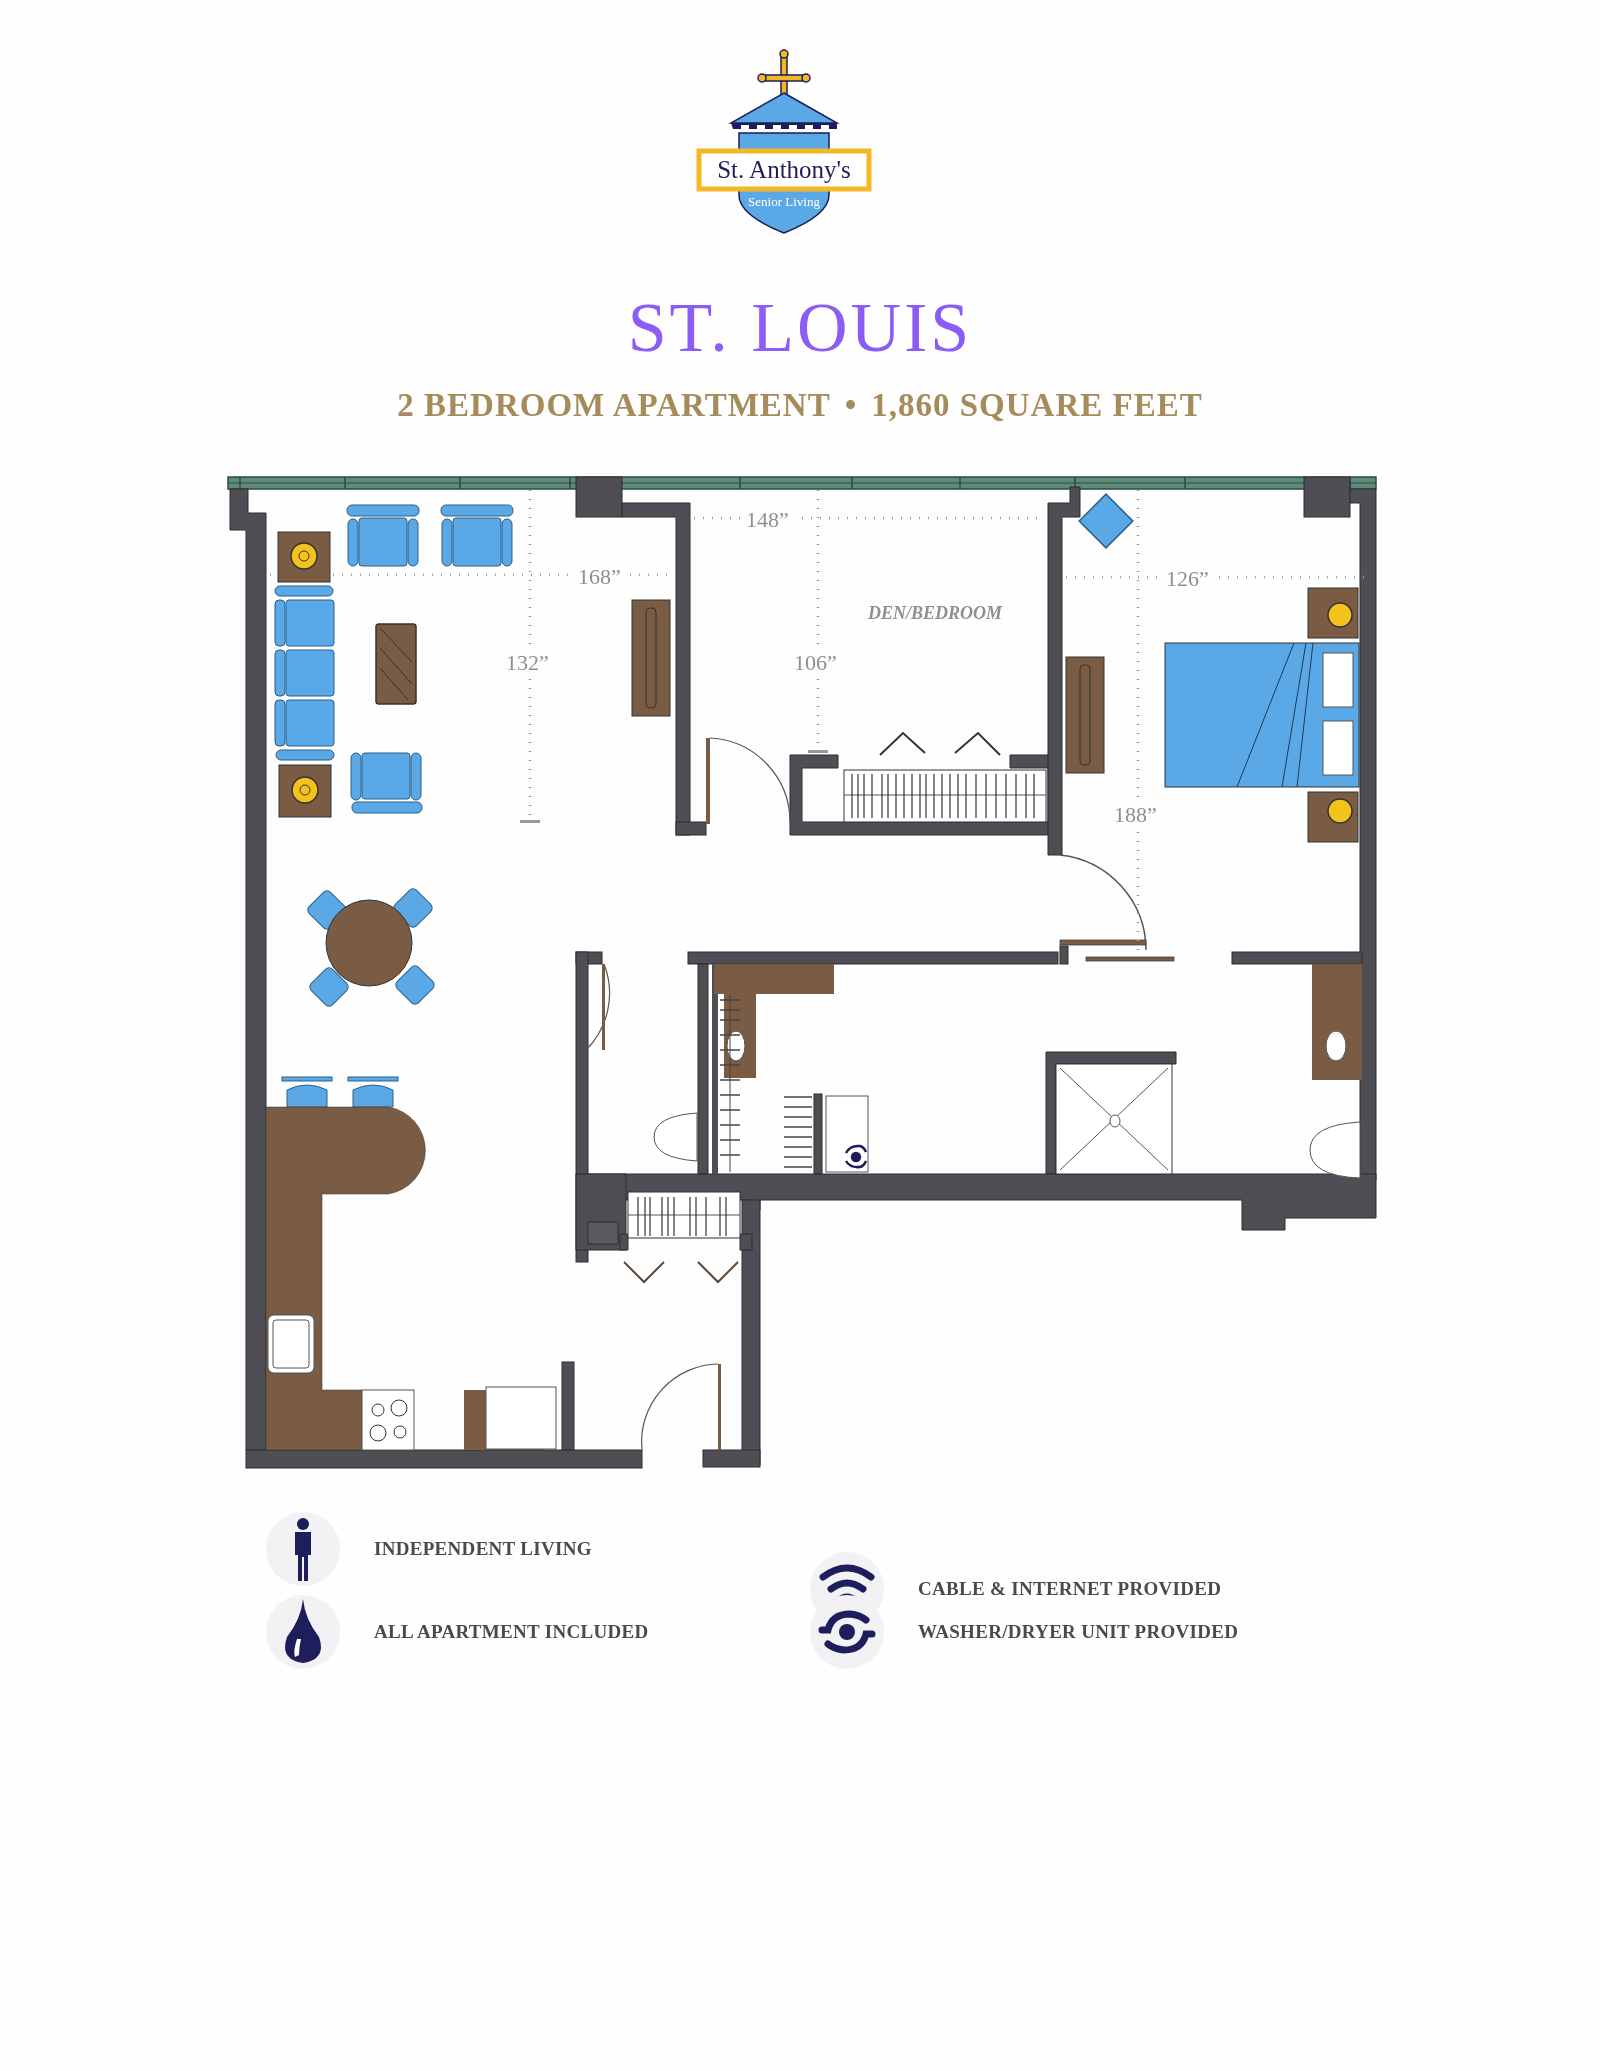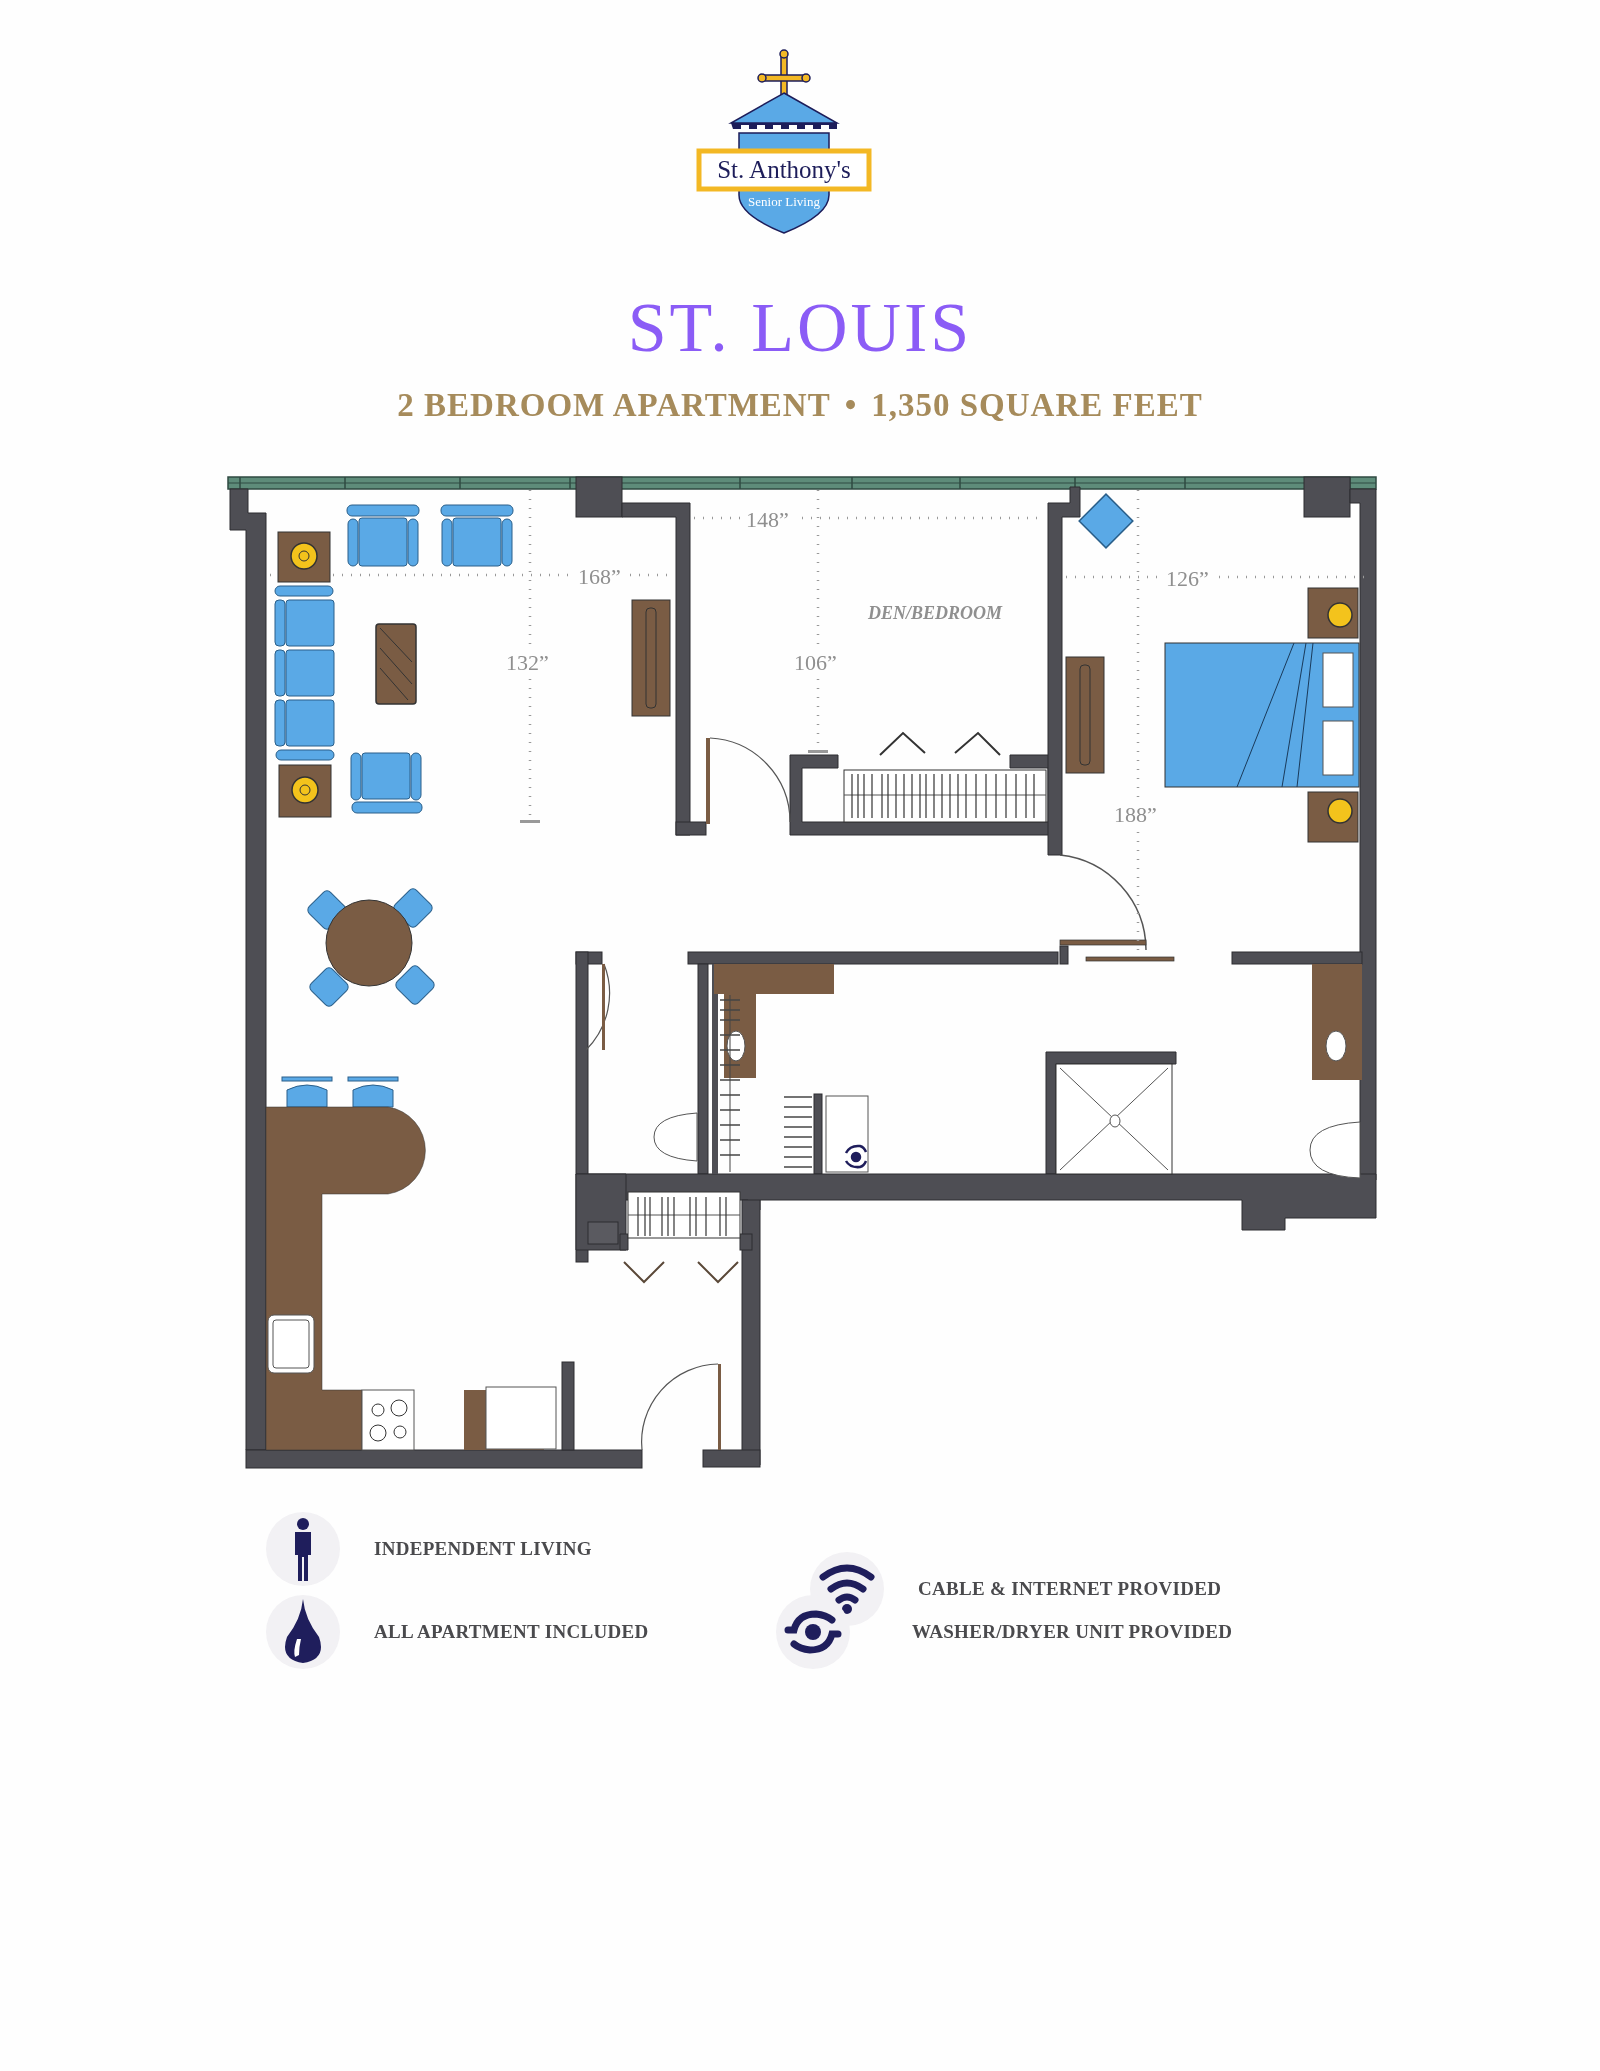--- a/index.html
+++ b/index.html
@@ -37,21 +37,21 @@
     <path d="M50,88 H140 V150 Q140,170 95,188 Q50,170 50,150 Z" fill="#5aa9e6" stroke="#1d1d5a" stroke-width="1.5"></path>
 
     <rect x="10" y="106" width="170" height="38" fill="#fff" stroke="#f3b824" stroke-width="5"></rect>
     <text x="95" y="133" text-anchor="middle" font-family="Liberation Serif, serif" font-size="25" fill="#1d1d5a">St. Anthony's</text>
     <text x="95" y="161" text-anchor="middle" font-family="Liberation Serif, serif" font-size="13" fill="#ffffff">Senior Living</text>
   </svg>
 </div>
 
 <h1 class="title">ST. LOUIS</h1>
 <div class="subtitle">
-  <span>2 BEDROOM APARTMENT</span><span class="dot">•</span><span>1,350 SQUARE FEET</span>
+  <span>2 BEDROOM APARTMENT</span><span class="dot">•</span><span>1,860 SQUARE FEET</span>
 </div>
 
 <div class="plan">
   <svg width="1600" height="1020" viewBox="0 460 1600 1020" xmlns="http://www.w3.org/2000/svg">
 
     <g>
       <rect x="228" y="477" width="1148" height="12" fill="#5e8c7a" stroke="#2f4a42" stroke-width="1.5"></rect>
       <line x1="228" y1="483" x2="1376" y2="483" stroke="#2f4a42" stroke-width="1"></line>
       <g stroke="#2f4a42" stroke-width="1.5">
         <line x1="240" y1="477" x2="240" y2="489"></line>
@@ -383,21 +383,21 @@
 </div>
 <div class="feature" style="left:266px; top:1595px;">
   <div class="icon">
     <svg width="40" height="66" viewBox="0 0 40 66">
         <path d="M20,0 Q22,20 36,38 Q44,60 20,64 Q-4,60 4,38 Q18,20 20,0 Z" fill="#1f1e5c"></path>
         <path d="M14,40 Q10,52 12,58 L16,56 Q16,48 18,40 Z" fill="#fff"></path>
       </svg>
   </div>
   <span class="label">ALL APARTMENT INCLUDED</span>
 </div>
-<div class="feature" style="left:776px; top:1595px;gap:28px;">
+<div class="feature" style="left:810px; top:1595px;">
   <div class="icon">
     <svg width="62" height="56" viewBox="0 0 62 56" fill="none" stroke="#1f1e5c" stroke-width="7" stroke-linecap="round">
       <path d="M6,26 H12 Q16,10 34,10 Q44,11 50,16"></path>
       <path d="M56,30 H50 Q46,46 28,46 Q18,45 12,40"></path>
       <circle cx="31" cy="28" r="8" fill="#1f1e5c" stroke="none"></circle>
     </svg>
   </div>
   <span class="label">WASHER/DRYER UNIT PROVIDED</span>
 </div>
 

